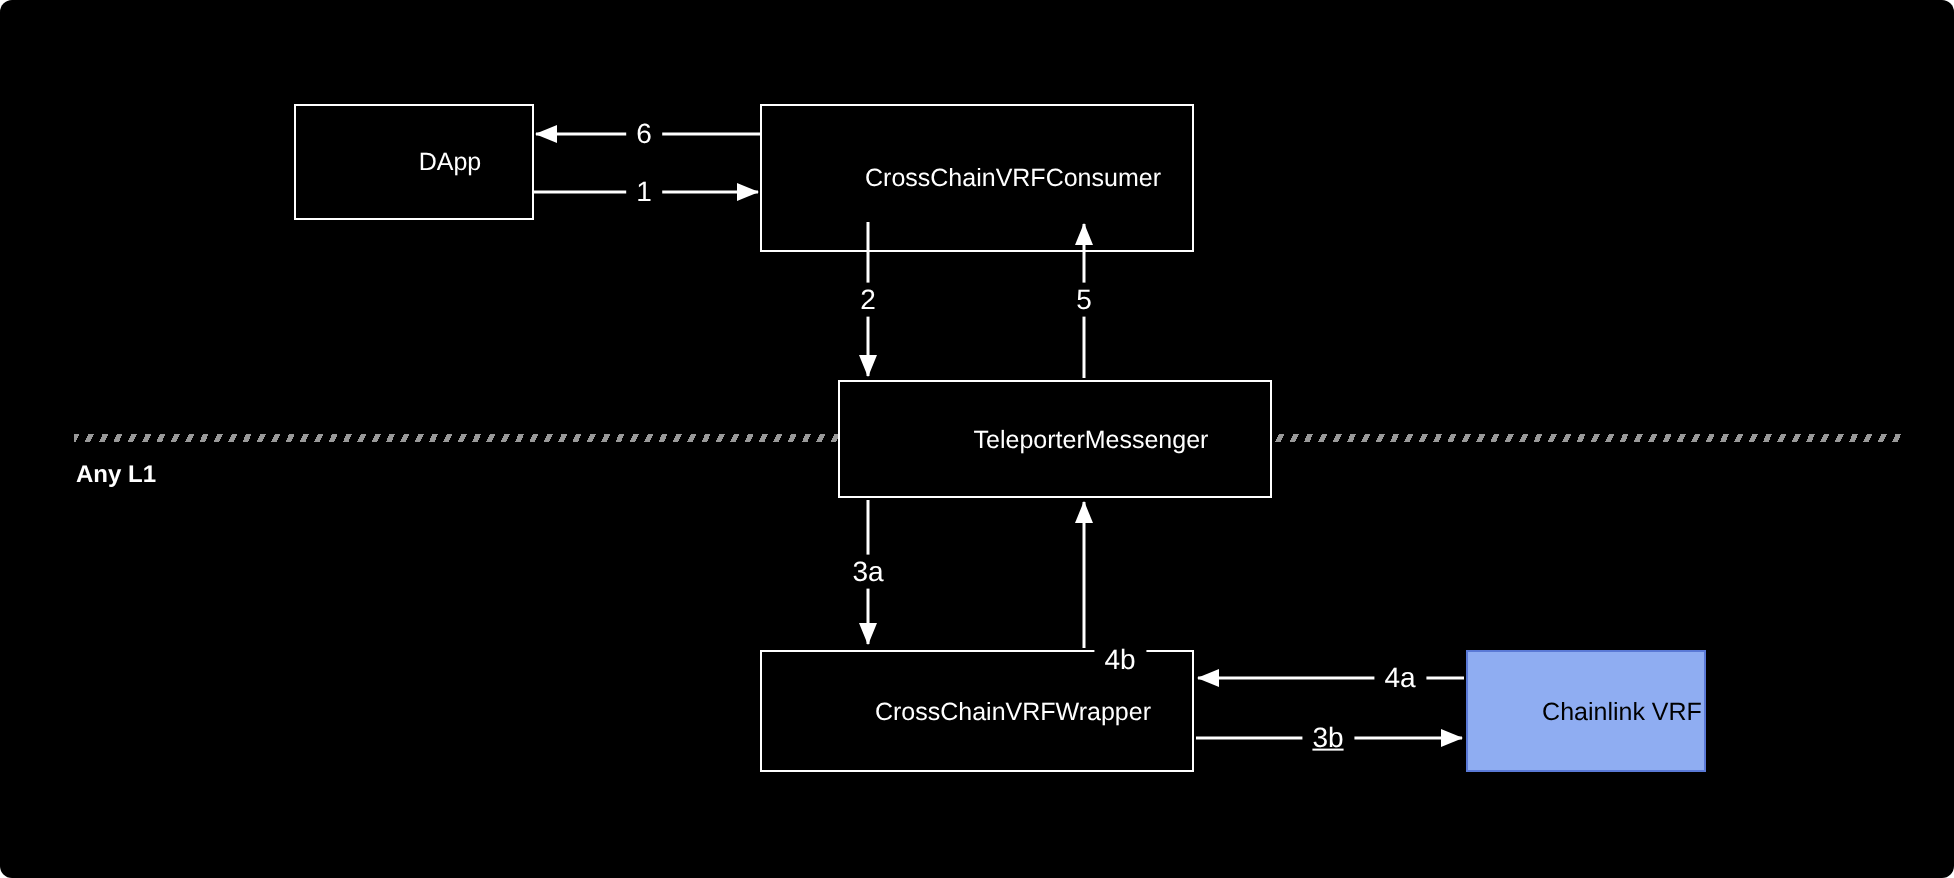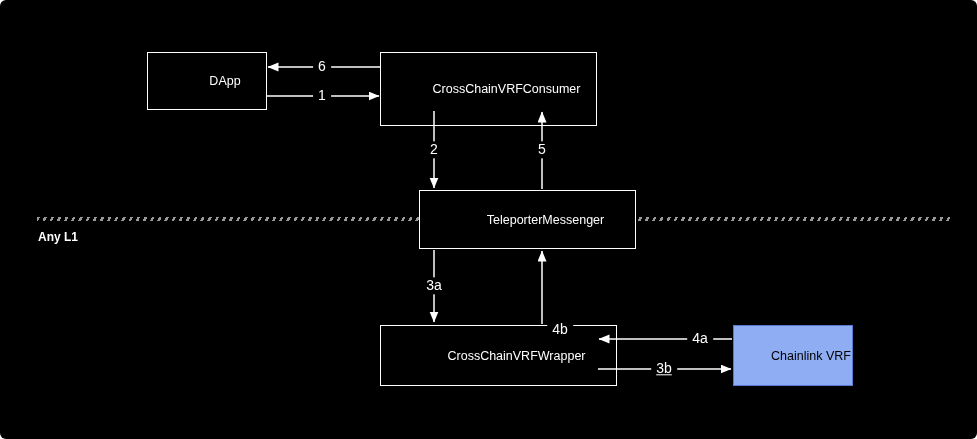--- a/index.html
+++ b/index.html
@@ -26,21 +26,21 @@
     align-items: center;
     justify-content: center;
     font-size: 12.5px;
     z-index: 2;
     white-space: nowrap;
     padding-left: 36px;
   }
   .node--dapp      { left: 147px; top: 52px;  width: 120px; height: 58px; }
   .node--consumer  { left: 380px; top: 52px;  width: 217px; height: 74px; }
   .node--teleporter{ left: 380px; top: 190px; width: 217px; height: 59px; margin-left: 39px; }
-  .node--wrapper   { left: 380px; top: 325px; width: 237px; height: 61px; }
+  .node--wrapper   { left: 380px; top: 325px; width: 217px; height: 61px; }
   .node--chainlink {
     left: 733px; top: 325px; width: 120px; height: 61px;
     background: var(--chainlink-fill, #8FADF2);
     border-color: var(--chainlink-border, #5A79D6);
     color: #000000;
   }
   .divider {
     position: absolute;
     left: 37px;
     top: 217px;

